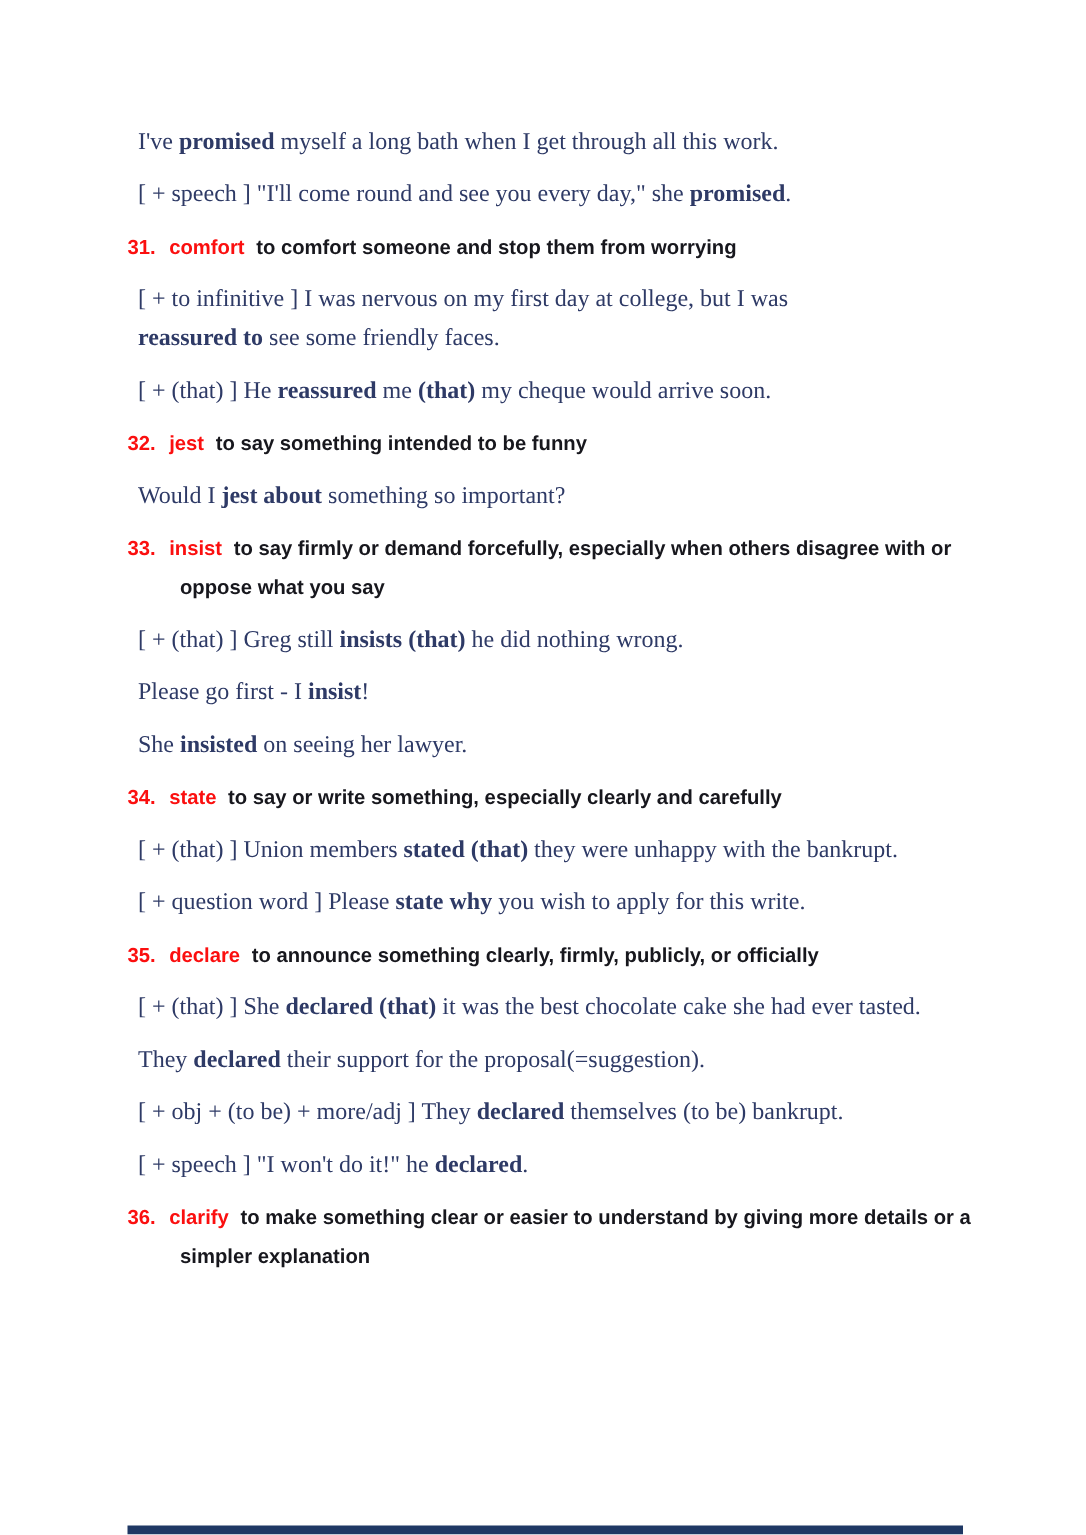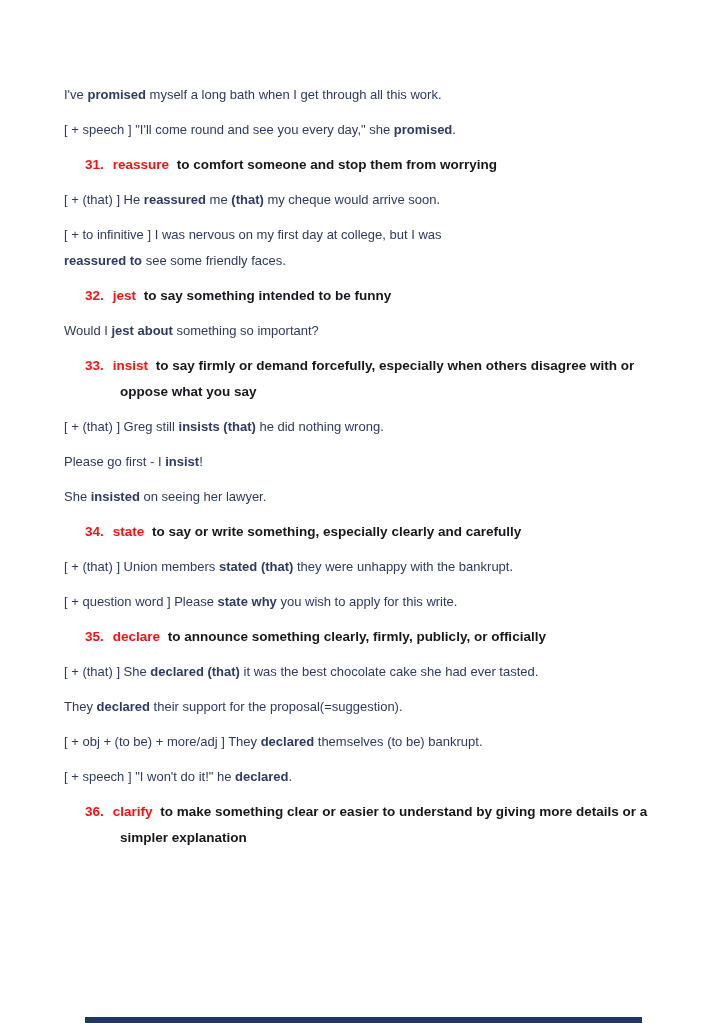--- a/index.html
+++ b/index.html
@@ -23,23 +23,24 @@
   }
   .content {
     padding-top: 82px;
     padding-right: 64px;
   }
   p {
     margin: 0 0 9px 0;
     line-height: 26px;
   }
   .example {
-    margin-left: 64px;
-    font-size: 13px;
+    margin-left: 92px;
+    font-size: 16px;
     color: var(--example-navy, #2e3a66);
+    font-family: Liberation Serif, serif;
   }
   .example .b {
     font-weight: bold;
   }
   .heading {
     margin-left: 120px;
     text-indent: -35px;
     font-size: 13.5px;
     font-weight: bold;
     color: var(--definition-dark, #17171d);
@@ -62,23 +63,23 @@
     background: var(--border-navy, #1f3864);
   }
 </style>
 </head>
 <body>
 
 <div class="page">
   <div class="content">
       <p class="example"><span class="">I've </span><span class="b">promised</span><span class=""> myself a long bath when I get through all this work.</span></p>
       <p class="example"><span class="">[ + speech ] "I'll come round and see you every day," she </span><span class="b">promised</span><span class="">.</span></p>
-      <p class="heading"><span class="num">31.</span><span class="headword">reassure</span><span class="definition"> to comfort someone and stop them from worrying</span></p>
+      <p class="heading"><span class="num">31.</span><span class="headword">comfort</span><span class="definition"> to comfort someone and stop them from worrying</span></p>
+      <p class="example"><span class="">[ + to infinitive ] I was nervous on my first day at college, but I was</span><br><span class="b">reassured to</span><span class=""> see some friendly faces.</span></p>
       <p class="example"><span class="">[ + (that) ] He </span><span class="b">reassured</span><span class=""> me </span><span class="b">(that)</span><span class=""> my cheque would arrive soon.</span></p>
-      <p class="example"><span class="">[ + to infinitive ] I was nervous on my first day at college, but I was</span><br><span class="b">reassured to</span><span class=""> see some friendly faces.</span></p>
       <p class="heading"><span class="num">32.</span><span class="headword">jest</span><span class="definition"> to say something intended to be funny</span></p>
       <p class="example"><span class="">Would I </span><span class="b">jest about</span><span class=""> something so important?</span></p>
       <p class="heading"><span class="num">33.</span><span class="headword">insist</span><span class="definition"> to say firmly or demand forcefully, especially when others disagree with or oppose what you say</span></p>
       <p class="example"><span class="">[ + (that) ] Greg still </span><span class="b">insists (that)</span><span class=""> he did nothing wrong.</span></p>
       <p class="example"><span class="">Please go first - I </span><span class="b">insist</span><span class="">!</span></p>
       <p class="example"><span class="">She </span><span class="b">insisted</span><span class=""> on seeing her lawyer.</span></p>
       <p class="heading"><span class="num">34.</span><span class="headword">state</span><span class="definition"> to say or write something, especially clearly and carefully</span></p>
       <p class="example"><span class="">[ + (that) ] Union members </span><span class="b">stated (that)</span><span class=""> they were unhappy with the bankrupt.</span></p>
       <p class="example"><span class="">[ + question word ] Please </span><span class="b">state why</span><span class=""> you wish to apply for this write.</span></p>
       <p class="heading"><span class="num">35.</span><span class="headword">declare</span><span class="definition"> to announce something clearly, firmly, publicly, or officially</span></p>

